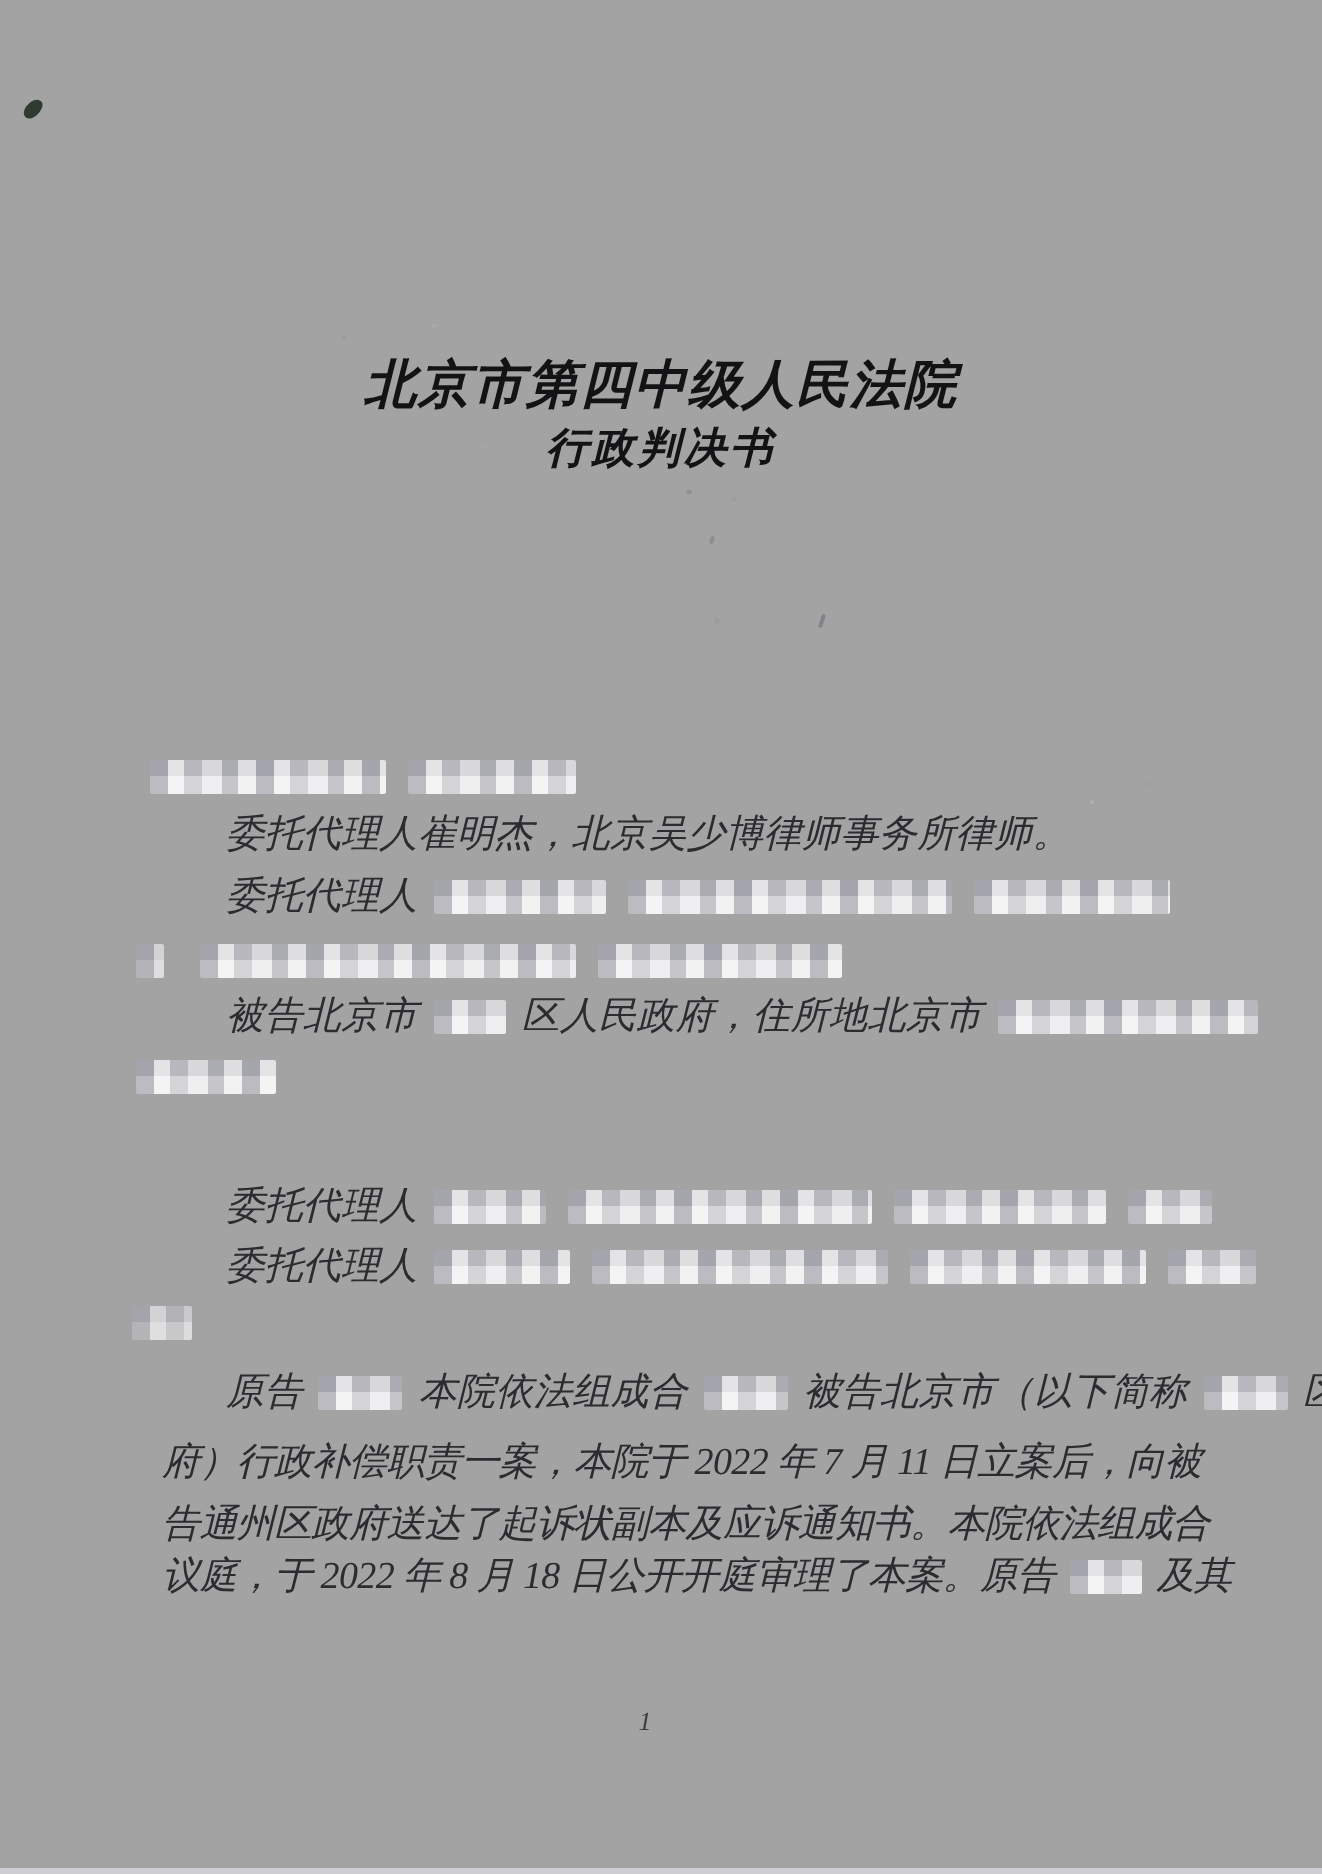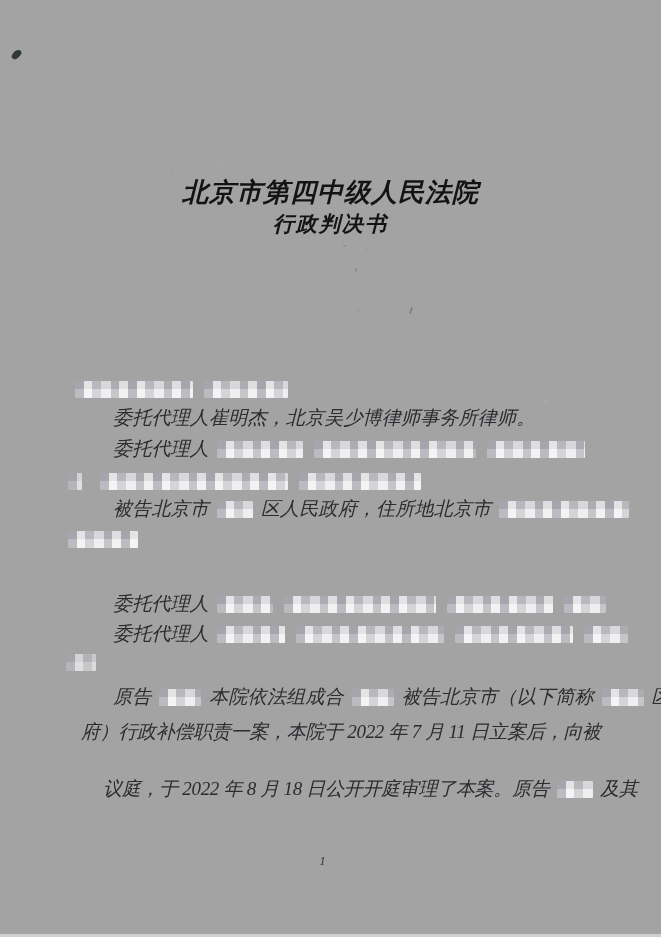--- a/index.html
+++ b/index.html
@@ -173,22 +173,25 @@
     <span class="redact" style="width:42px;"></span>
     <span>被告北京市（以下简称</span>
     <span class="redact" style="width:42px;"></span>
     <span>区政</span>
   </div>
 
   <div class="line" style="left:81px;top:720px;letter-spacing:-0.3px;">
     <span>府）行政补偿职责一案，本院于 2022 年 7 月 11 日立案后，向被</span>
   </div>
 
+  <div class="line" style="left:81px;top:751px;letter-spacing:-0.3px;">
+    <span>告通州区政府送达了起诉状副本及应诉通知书。本院依法组成合</span>
+  </div>
 
-  <div class="line" style="left:81px;top:777px;letter-spacing:-0.3px;margin-left:22px;">
+  <div class="line" style="left:81px;top:777px;letter-spacing:-0.3px;">
     <span>议庭，于 2022 年 8 月 18 日公开开庭审理了本案。原告</span>
     <span class="redact" style="width:36px;"></span>
     <span>及其</span>
   </div>
 
   <div class="pagenum">1</div>
 
 </div>
 
 </body></html>

